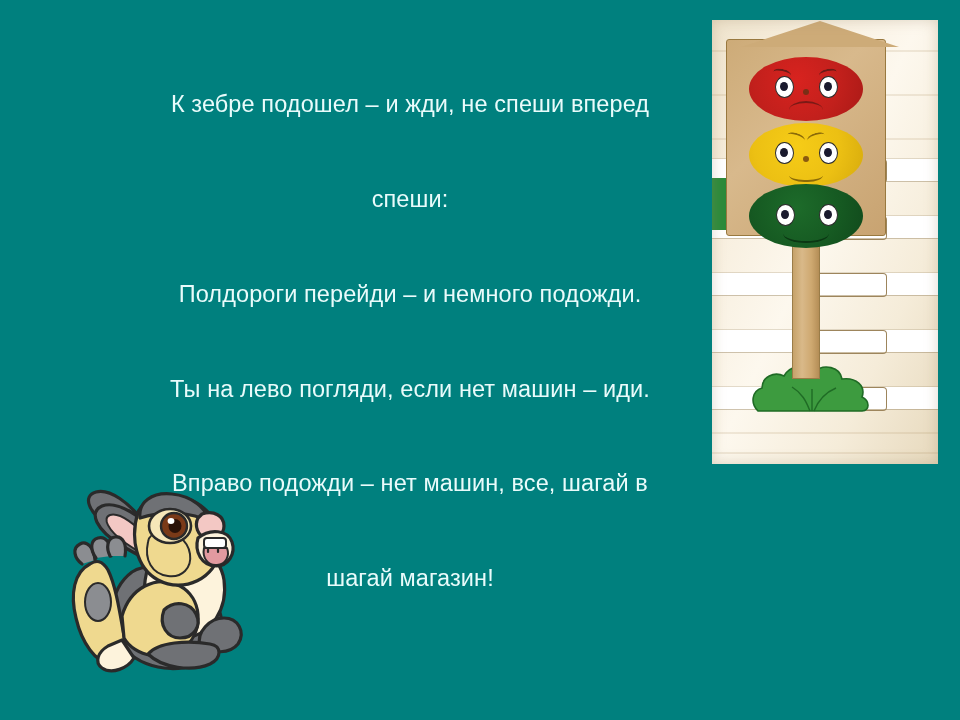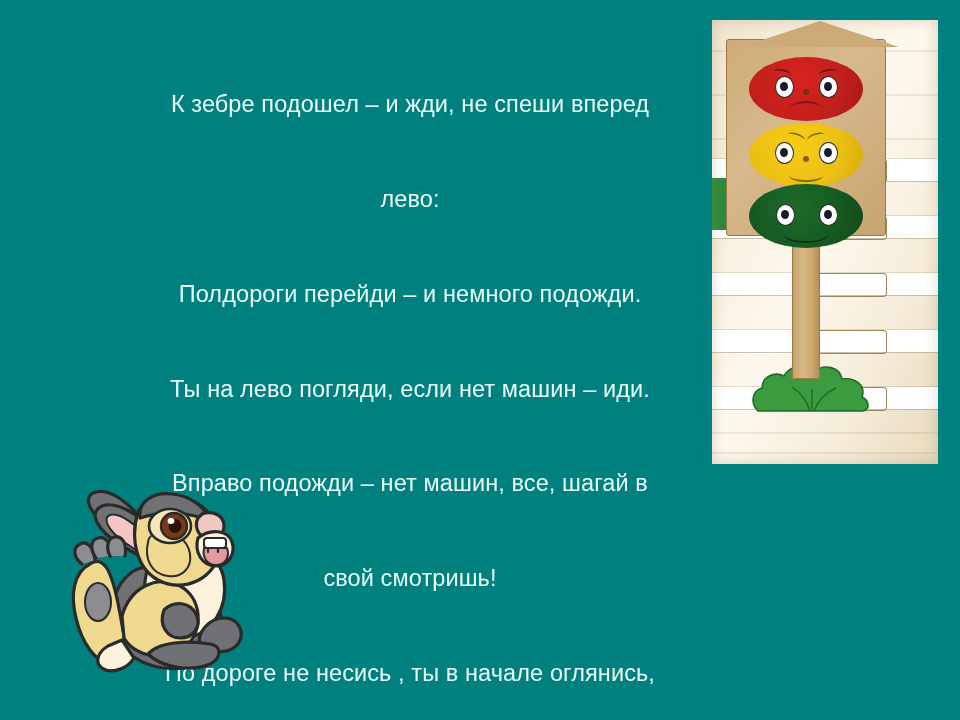--- a/index.html
+++ b/index.html
@@ -204,26 +204,25 @@
     top: 468px;
     width: 205px;
     height: 212px;
   }
 </style>
 </head>
 <body>
 
 <div id="poem">
   <span class="ln">К зебре подошел – и жди, не спеши вперед</span>
-  <span class="ln">лево:</span>
+  <span class="ln">спеши:</span>
   <span class="ln">Полдороги перейди – и немного подожди.</span>
   <span class="ln">Ты на лево погляди, если нет машин – иди.</span>
   <span class="ln">Вправо подожди – нет машин, все, шагай в</span>
-  <span class="ln">свой смотришь!</span>
-  <span class="ln">По дороге не несись , ты в начале оглянись,</span>
+  <span class="ln">шагай магазин!</span>
   
   
   
   
   
   
   
   
 </div>
 

